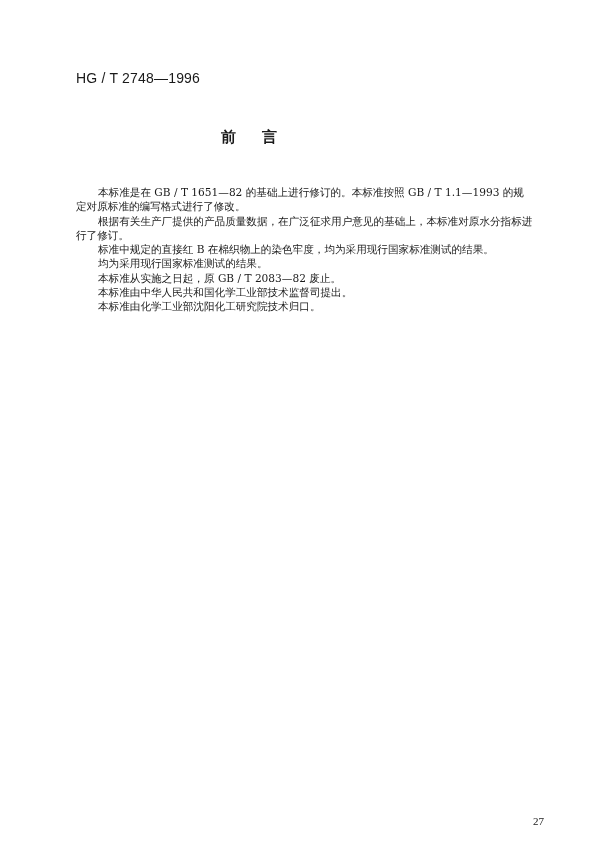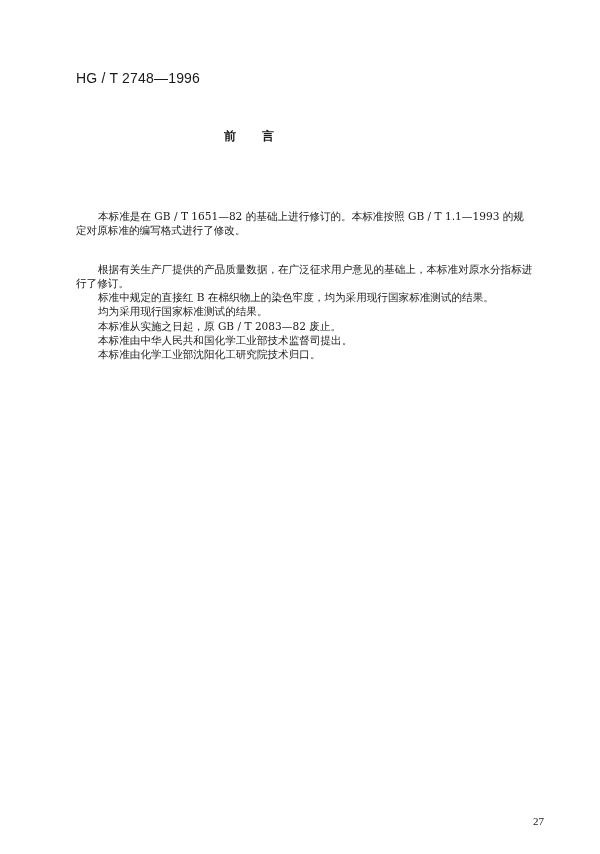--- a/index.html
+++ b/index.html
@@ -6,28 +6,28 @@
   body {
     width: 600px; height: 854px; background: #ffffff; position: relative; overflow: hidden;
     font-family: "DejaVu Serif", "Liberation Serif", serif; color: #1a1a1a;
   }
   .header {
     position: absolute; left: 76px; top: 70px;
     font-family: Liberation Sans, sans-serif; font-size: 14px; letter-spacing: 0.2px;
   }
   .title {
     position: absolute; left: 0; width: 524px; top: 128px; text-align: center;
-    font-family: "DejaVu Sans", sans-serif; font-size: 12px; font-weight: bold; letter-spacing: 26px;
+    font-family: "DejaVu Sans", sans-serif; font-size: 15px; font-weight: bold; letter-spacing: 26px;
   }
   .body-text {
     position: absolute; left: 76px; top: 185px; width: 458px;
     font-size: 10.6px; line-height: 14.3px;
   }
   .para { margin: 0; text-indent: 22px; white-space: nowrap; }
-  .para.wrap { white-space: normal; margin-top: 24px; }
+  .para.wrap { white-space: normal; }
   .page-number {
     position: absolute; left: 533px; top: 783px;
     font-family: "Liberation Serif", serif; font-size: 11px; margin-top: 32px;
   }
 </style>
 </head>
 <body>
 
 <div class="header">HG / T 2748—1996</div>
 

